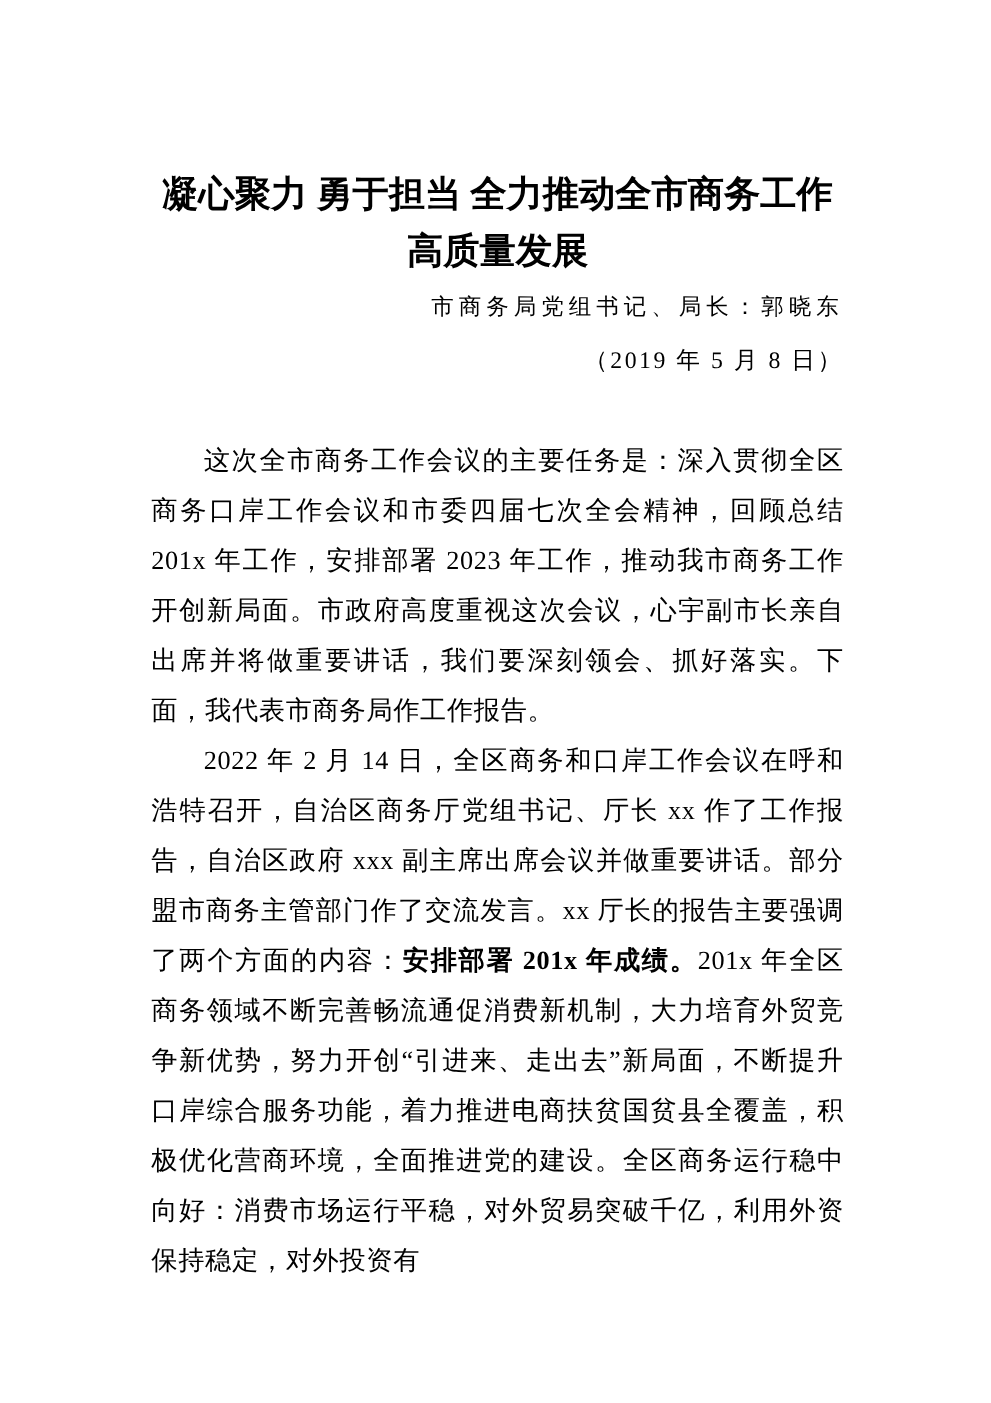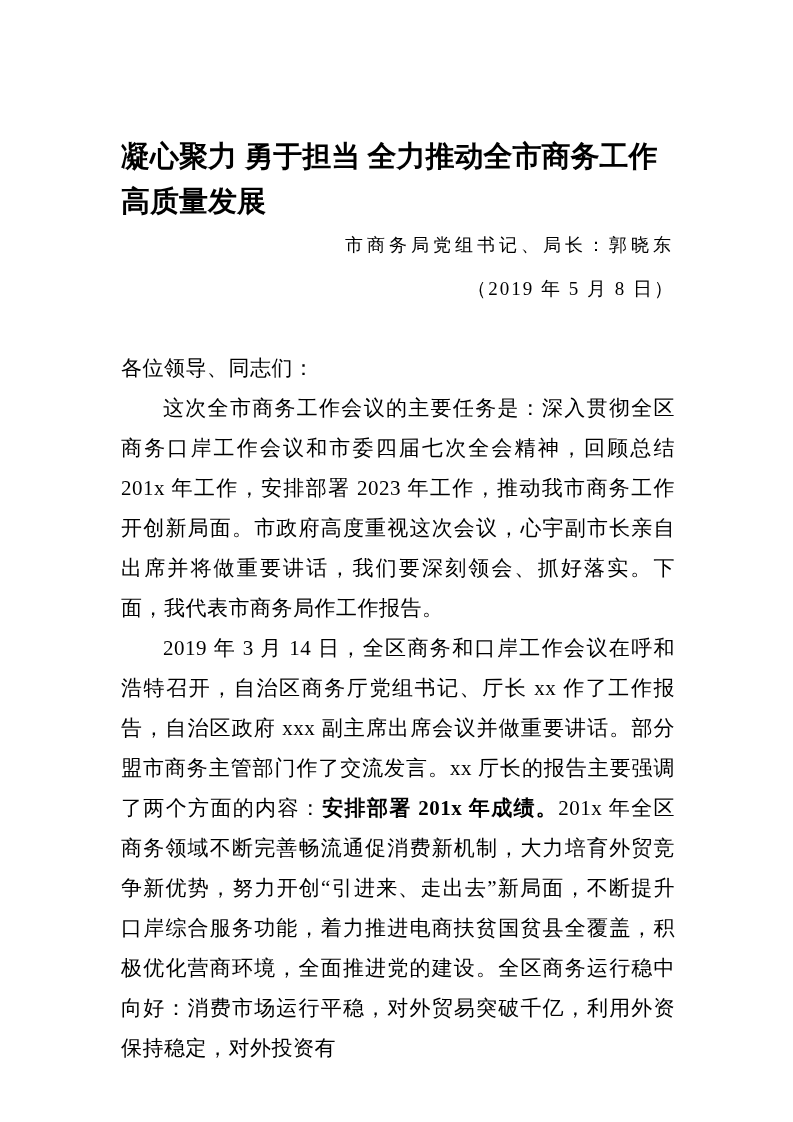--- a/index.html
+++ b/index.html
@@ -17,20 +17,21 @@
     box-sizing: border-box;
     padding: 134px 118px 0 121px;
     color: #000000;
     font-family: "Liberation Serif", "DejaVu Serif", serif;
   }
   .doc-title {
     margin: 0;
     font-size: 29px;
     font-weight: bold;
     line-height: 45px;
+    text-align: center;
     font-family: "Liberation Serif", "DejaVu Serif", serif;
   }
   .byline {
     margin: 8px 0 0 0;
     font-size: 18px;
     line-height: 26px;
     text-align: right;
     letter-spacing: 4px;
   }
   .dateline {
@@ -74,22 +75,21 @@
 <div class="page">
 
   <h1 class="doc-title">凝心聚力 勇于担当 全力推动全市商务工作高质量发展</h1>
 
   <p class="byline">市商务局党组书记、局长：郭晓东</p>
 
   <p class="dateline">（2019 年 5 月 8 日）</p>
 
   <div class="doc-body">
 
-    <p class="greeting">各位领导、同志们：</p>
 
     <p class="para-indent">这次全市商务工作会议的主要任务是：深入贯彻全区商务口岸工作会议和市委四届七次全会精神，回顾总结 201x 年工作，安排部署 2023 年工作，推动我市商务工作开创新局面。市政府高度重视这次会议，心宇副市长亲自出席并将做重要讲话，我们要深刻领会、抓好落实。下面，我代表市商务局作工作报告。</p>
 
 
-    <p class="para-indent"><span>2019 年 3 月 14 日，全区商务和口岸工作会议在呼和浩特召开，自治区商务厅党组书记、厅长 xx 作了工作报告，自治区政府 xxx 副主席出席会议并做重要讲话。部分盟市商务主管部门作了交流发言。xx 厅长的报告主要强调了两个方面的内容：</span><span class="bold-phrase">安排部署 201x 年成绩。</span><span>201x 年全区商务领域不断完善畅流通促消费新机制，大力培育外贸竞争新优势，努力开创“引进来、走出去”新局面，不断提升口岸综合服务功能，着力推进电商扶贫国贫县全覆盖，积极优化营商环境，全面推进党的建设。全区商务运行稳中向好：消费市场运行平稳，对外贸易突破千亿，利用外资保持稳定，对外投资有</span></p>
+    <p class="para-indent"><span>2022 年 2 月 14 日，全区商务和口岸工作会议在呼和浩特召开，自治区商务厅党组书记、厅长 xx 作了工作报告，自治区政府 xxx 副主席出席会议并做重要讲话。部分盟市商务主管部门作了交流发言。xx 厅长的报告主要强调了两个方面的内容：</span><span class="bold-phrase">安排部署 201x 年成绩。</span><span>201x 年全区商务领域不断完善畅流通促消费新机制，大力培育外贸竞争新优势，努力开创“引进来、走出去”新局面，不断提升口岸综合服务功能，着力推进电商扶贫国贫县全覆盖，积极优化营商环境，全面推进党的建设。全区商务运行稳中向好：消费市场运行平稳，对外贸易突破千亿，利用外资保持稳定，对外投资有</span></p>
 
   </div>
 
 </div>
 
 </body></html>

